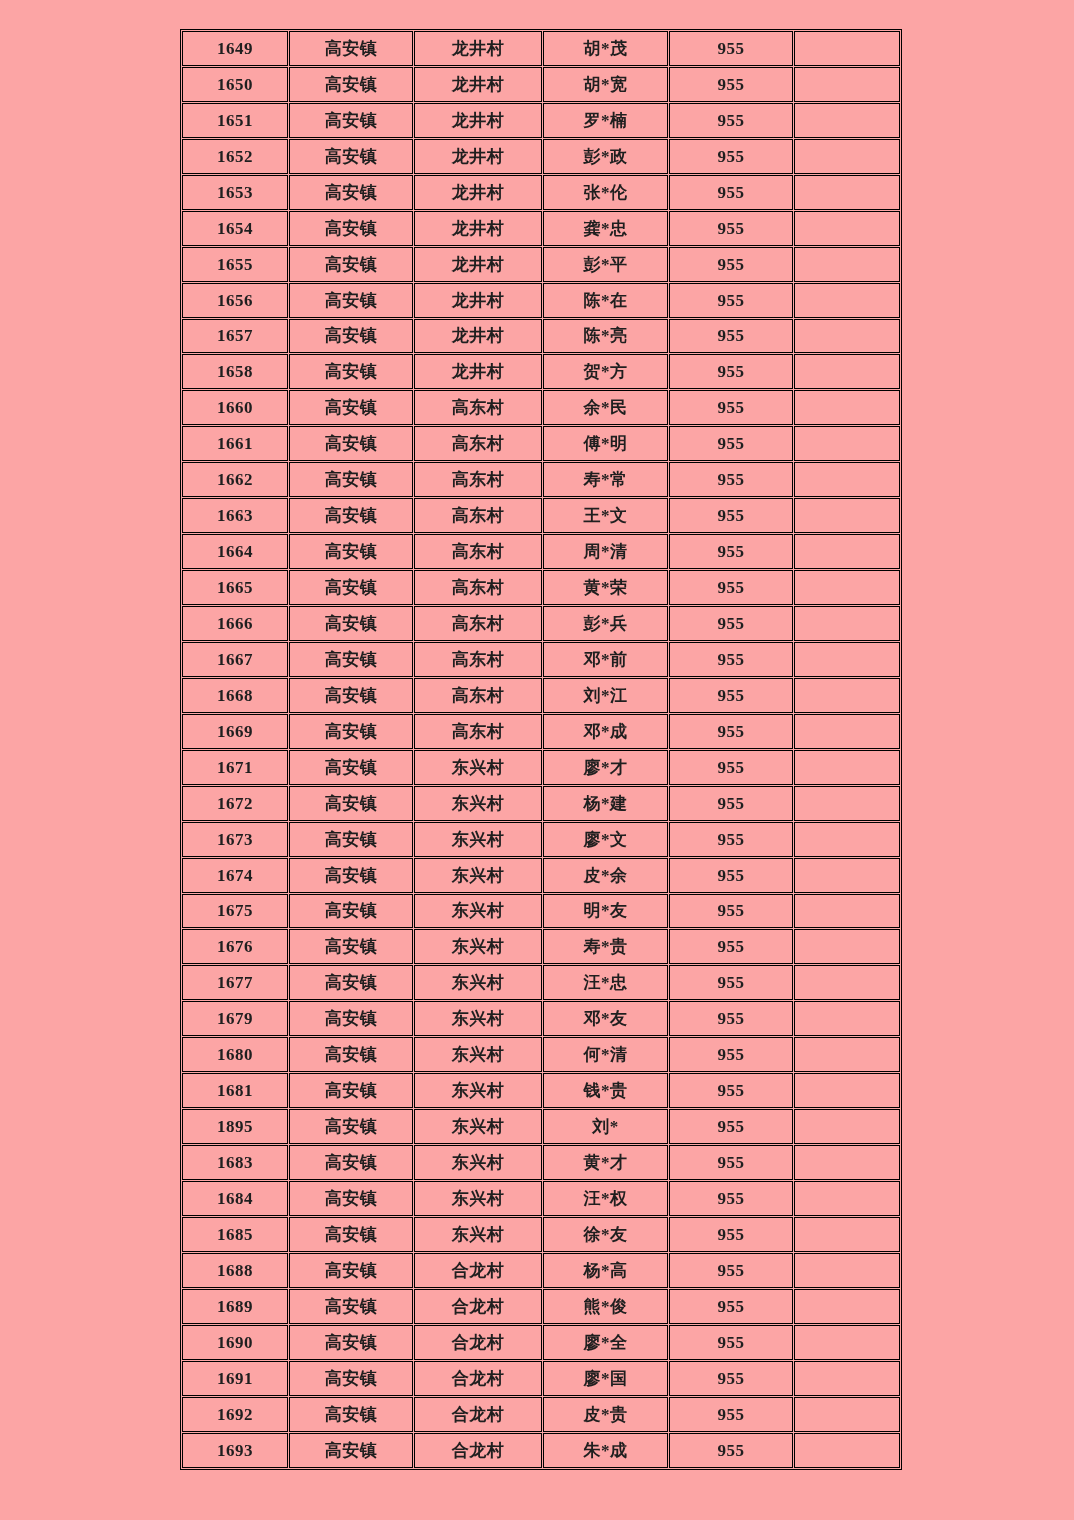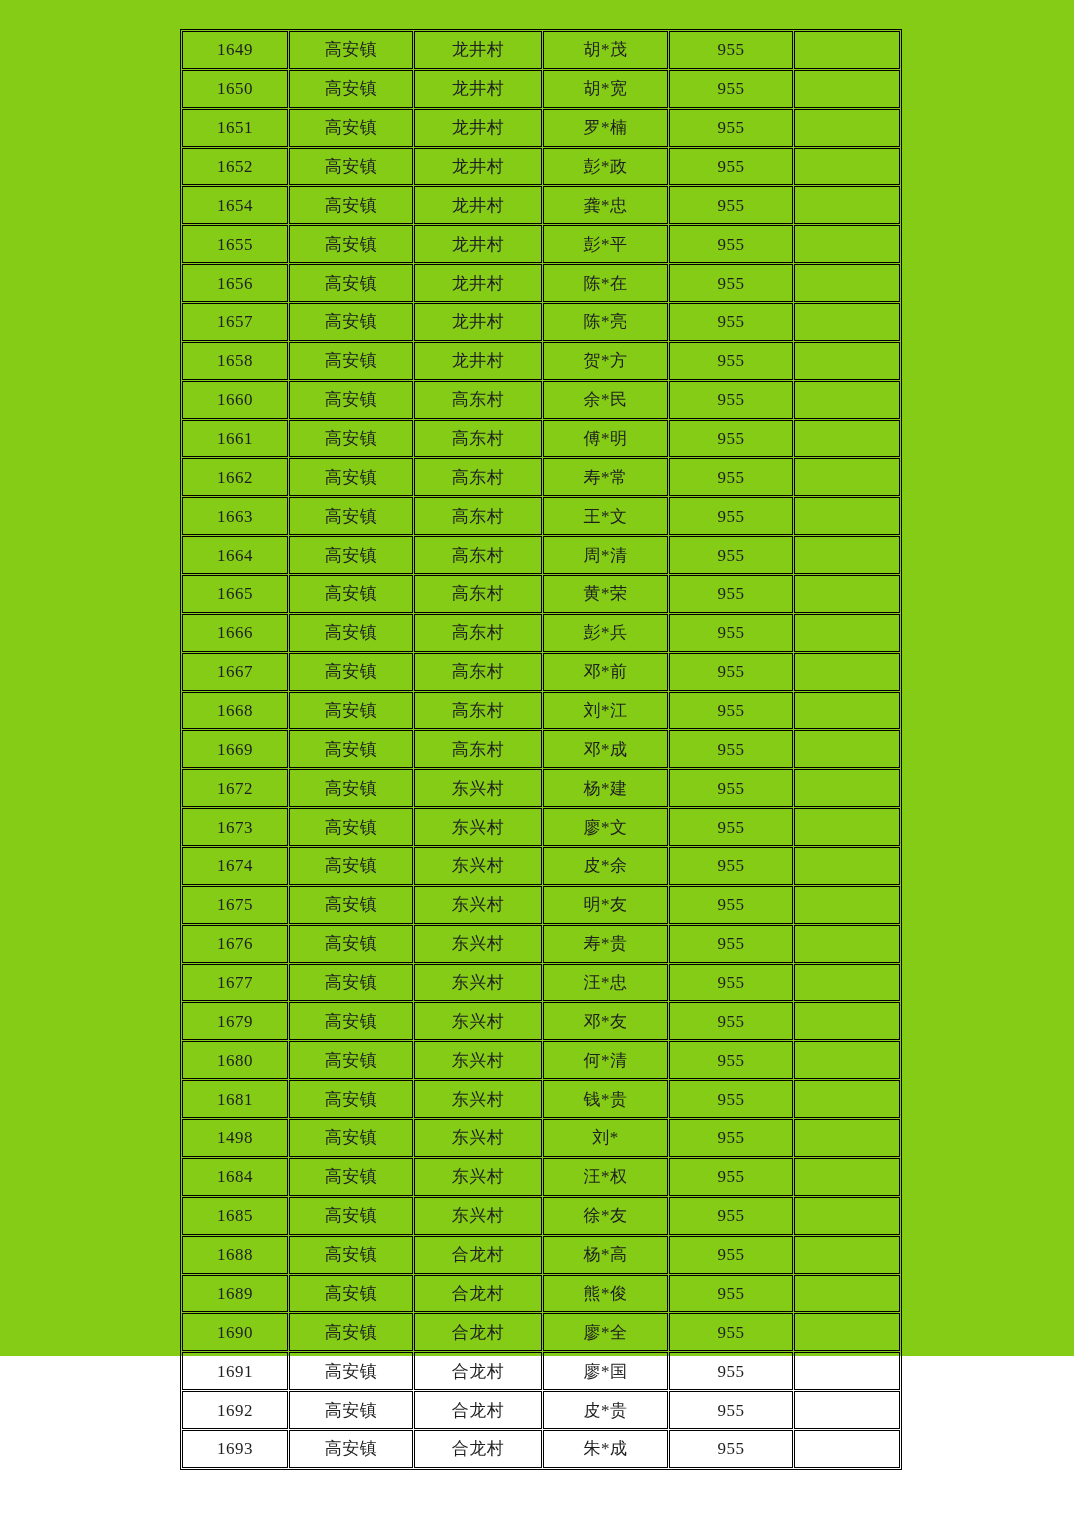--- a/index.html
+++ b/index.html
@@ -11,22 +11,23 @@
     width: 1074px;
     height: 1520px;
     position: relative;
     font-family: "Liberation Serif", "DejaVu Serif", serif;
     color: #1f1f1f;
   }
   .page {
     position: absolute;
     left: 0; top: 0;
     width: 1074px;
-    height: 1356px;
-    background: #84cc16;
+    height: 1520px;
+    background: #fca5a5;
+    font-weight: bold;
   }
   table.roster {
     position: absolute;
     left: 180px;
     top: 29px;
     width: 713px;
     height: 1441px;
     border-collapse: separate;
     border-spacing: 1px;
     table-layout: fixed;
@@ -87,20 +88,28 @@
 
   <tr>
     <td>1652</td>
     <td>高安镇</td>
     <td>龙井村</td>
     <td>彭*政</td>
     <td>955</td>
     <td></td>
   </tr>
 
+  <tr>
+    <td>1653</td>
+    <td>高安镇</td>
+    <td>龙井村</td>
+    <td>张*伦</td>
+    <td>955</td>
+    <td></td>
+  </tr>
 
   <tr>
     <td>1654</td>
     <td>高安镇</td>
     <td>龙井村</td>
     <td>龚*忠</td>
     <td>955</td>
     <td></td>
   </tr>
 
@@ -225,20 +234,28 @@
   <tr>
     <td>1669</td>
     <td>高安镇</td>
     <td>高东村</td>
     <td>邓*成</td>
     <td>955</td>
     <td></td>
   </tr>
 
 
+  <tr>
+    <td>1671</td>
+    <td>高安镇</td>
+    <td>东兴村</td>
+    <td>廖*才</td>
+    <td>955</td>
+    <td></td>
+  </tr>
 
   <tr>
     <td>1672</td>
     <td>高安镇</td>
     <td>东兴村</td>
     <td>杨*建</td>
     <td>955</td>
     <td></td>
   </tr>
 
@@ -309,28 +326,36 @@
   <tr>
     <td>1681</td>
     <td>高安镇</td>
     <td>东兴村</td>
     <td>钱*贵</td>
     <td>955</td>
     <td></td>
   </tr>
 
   <tr>
-    <td>1498</td>
+    <td>1895</td>
     <td>高安镇</td>
     <td>东兴村</td>
     <td>刘*</td>
     <td>955</td>
     <td></td>
   </tr>
 
+  <tr>
+    <td>1683</td>
+    <td>高安镇</td>
+    <td>东兴村</td>
+    <td>黄*才</td>
+    <td>955</td>
+    <td></td>
+  </tr>
 
   <tr>
     <td>1684</td>
     <td>高安镇</td>
     <td>东兴村</td>
     <td>汪*权</td>
     <td>955</td>
     <td></td>
   </tr>
 

